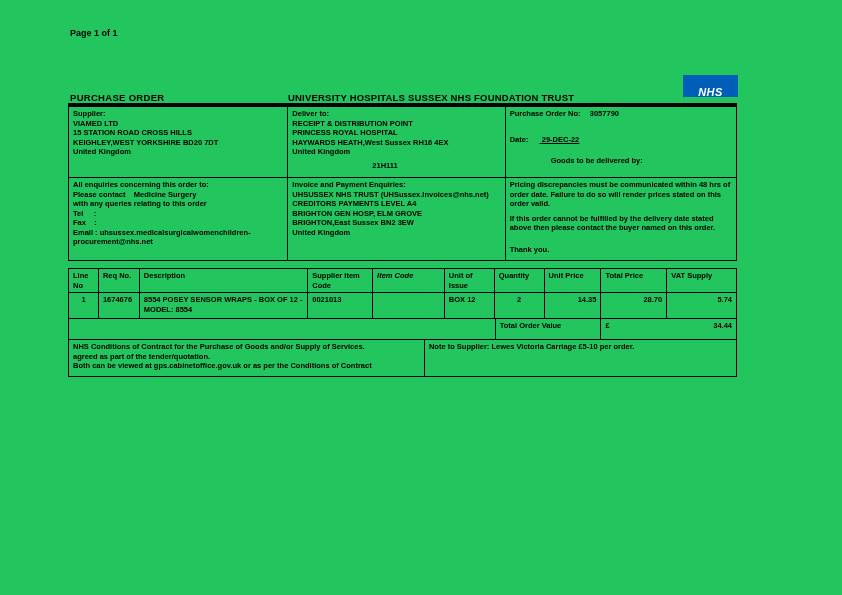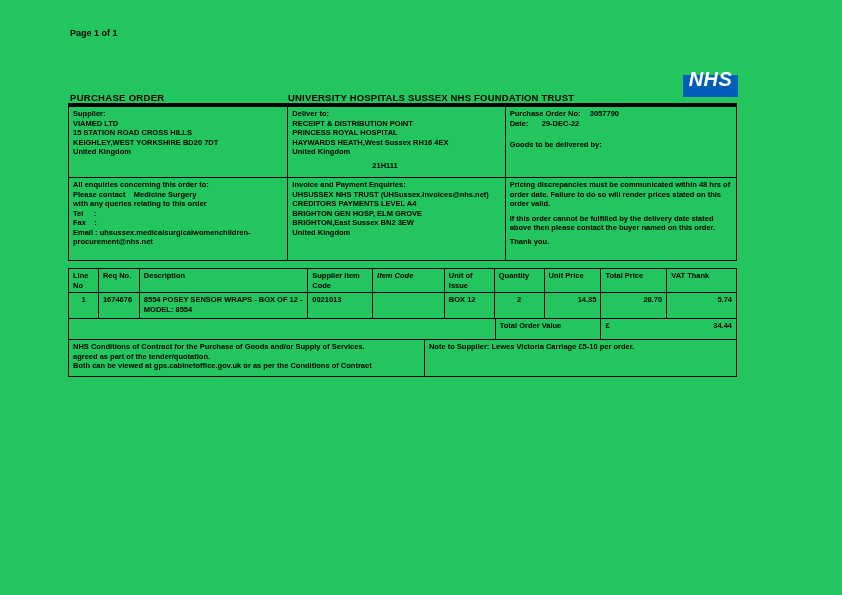--- a/index.html
+++ b/index.html
@@ -9,22 +9,22 @@
     position:relative; width:842px; height:595px; background:#22c55e;
     color:#000; font-weight:700; font-size:7.5px; line-height:9.5px;
     overflow:hidden;
   }
   .pre { white-space:pre-wrap; }
 
   .page-label { position:absolute; left:70px; top:29px; font-size:9px; }
 
   .nhs-logo {
     position:absolute; left:683px; top:75px; width:55px; height:22px;
-    background:#005EB8; color:#fff; font-style:italic; font-size:20px;
-    display:flex; align-items:flex-start; justify-content:center; letter-spacing:0.5px;
+    background:#005EB8; color:#fff; font-style:italic; font-size:11px;
+    display:flex; align-items:flex-end; justify-content:center; letter-spacing:0.5px;
   }
 
   .doc-title { position:absolute; left:70px; top:93px; font-size:9.5px; letter-spacing:0.3px; }
   .org-title { position:absolute; left:288px; top:93px; font-size:9.5px; letter-spacing:0.2px; }
   .title-rule { position:absolute; left:68px; top:103px; width:669px; height:2.5px; background:#000; }
 
   .info-table {
     position:absolute; left:68px; top:106px; width:669px;
     border:1.5px solid #000;
   }
@@ -34,25 +34,25 @@
   .rb { border-bottom:1px solid #000; }
 
   .info-r1 { height:71px; }
   .info-r2 { height:82px; }
   .w1 { width:220px; } .w2 { width:218px; } .w3 { width:231px; }
 
   .loc-code { margin-left:80px; margin-top:4px; }
 
   .lbl-po { display:inline-block; width:78px; }
   .lbl-date { display:inline-block; width:30px; }
-  .date-line { margin-top:0; }
-  .goods-line { margin-top:12px; }
+  .date-line { margin-top:16px;text-decoration:underline; }
+  .goods-line { margin-top:12px;margin-left:41px; }
 
   .para2 { margin-top:5px; }
-  .para3 { margin-top:4px; }
+  .para3 { margin-top:12px; }
 
   .items-wrap {
     position:absolute; left:68px; top:268px; width:669px;
     border:1.5px solid #000;
   }
   .hdr-row { height:24px; }
   .data-row { height:26px; }
   .total-row { height:21px; }
   .footer-row { height:36px; }
 
@@ -141,21 +141,21 @@
     <div class="r hdr-row">
       <div class="c rb cl1">Line No</div>
       <div class="c rb cl2">Req No.</div>
       <div class="c rb cl3">Description</div>
       <div class="c rb cl4">Supplier Item Code</div>
       <div class="c rb cl5">Item Code</div>
       <div class="c rb cl6">Unit of Issue</div>
       <div class="c rb cl7">Quantity</div>
       <div class="c rb cl8">Unit Price</div>
       <div class="c rb cl9">Total Price</div>
-      <div class="c rb cl10">VAT Thank</div>
+      <div class="c rb cl10">VAT Supply</div>
     </div>
     <div class="r data-row">
       <div class="c rb cl1 ta-c">1</div>
       <div class="c rb cl2">1674676</div>
       <div class="c rb cl3">8554 POSEY SENSOR WRAPS - BOX OF 12 - MODEL: 8554</div>
       <div class="c rb cl4">0021013</div>
       <div class="c rb cl5"></div>
       <div class="c rb cl6">BOX 12</div>
       <div class="c rb cl7 ta-c">2</div>
       <div class="c rb cl8 ta-r">14.35</div>

